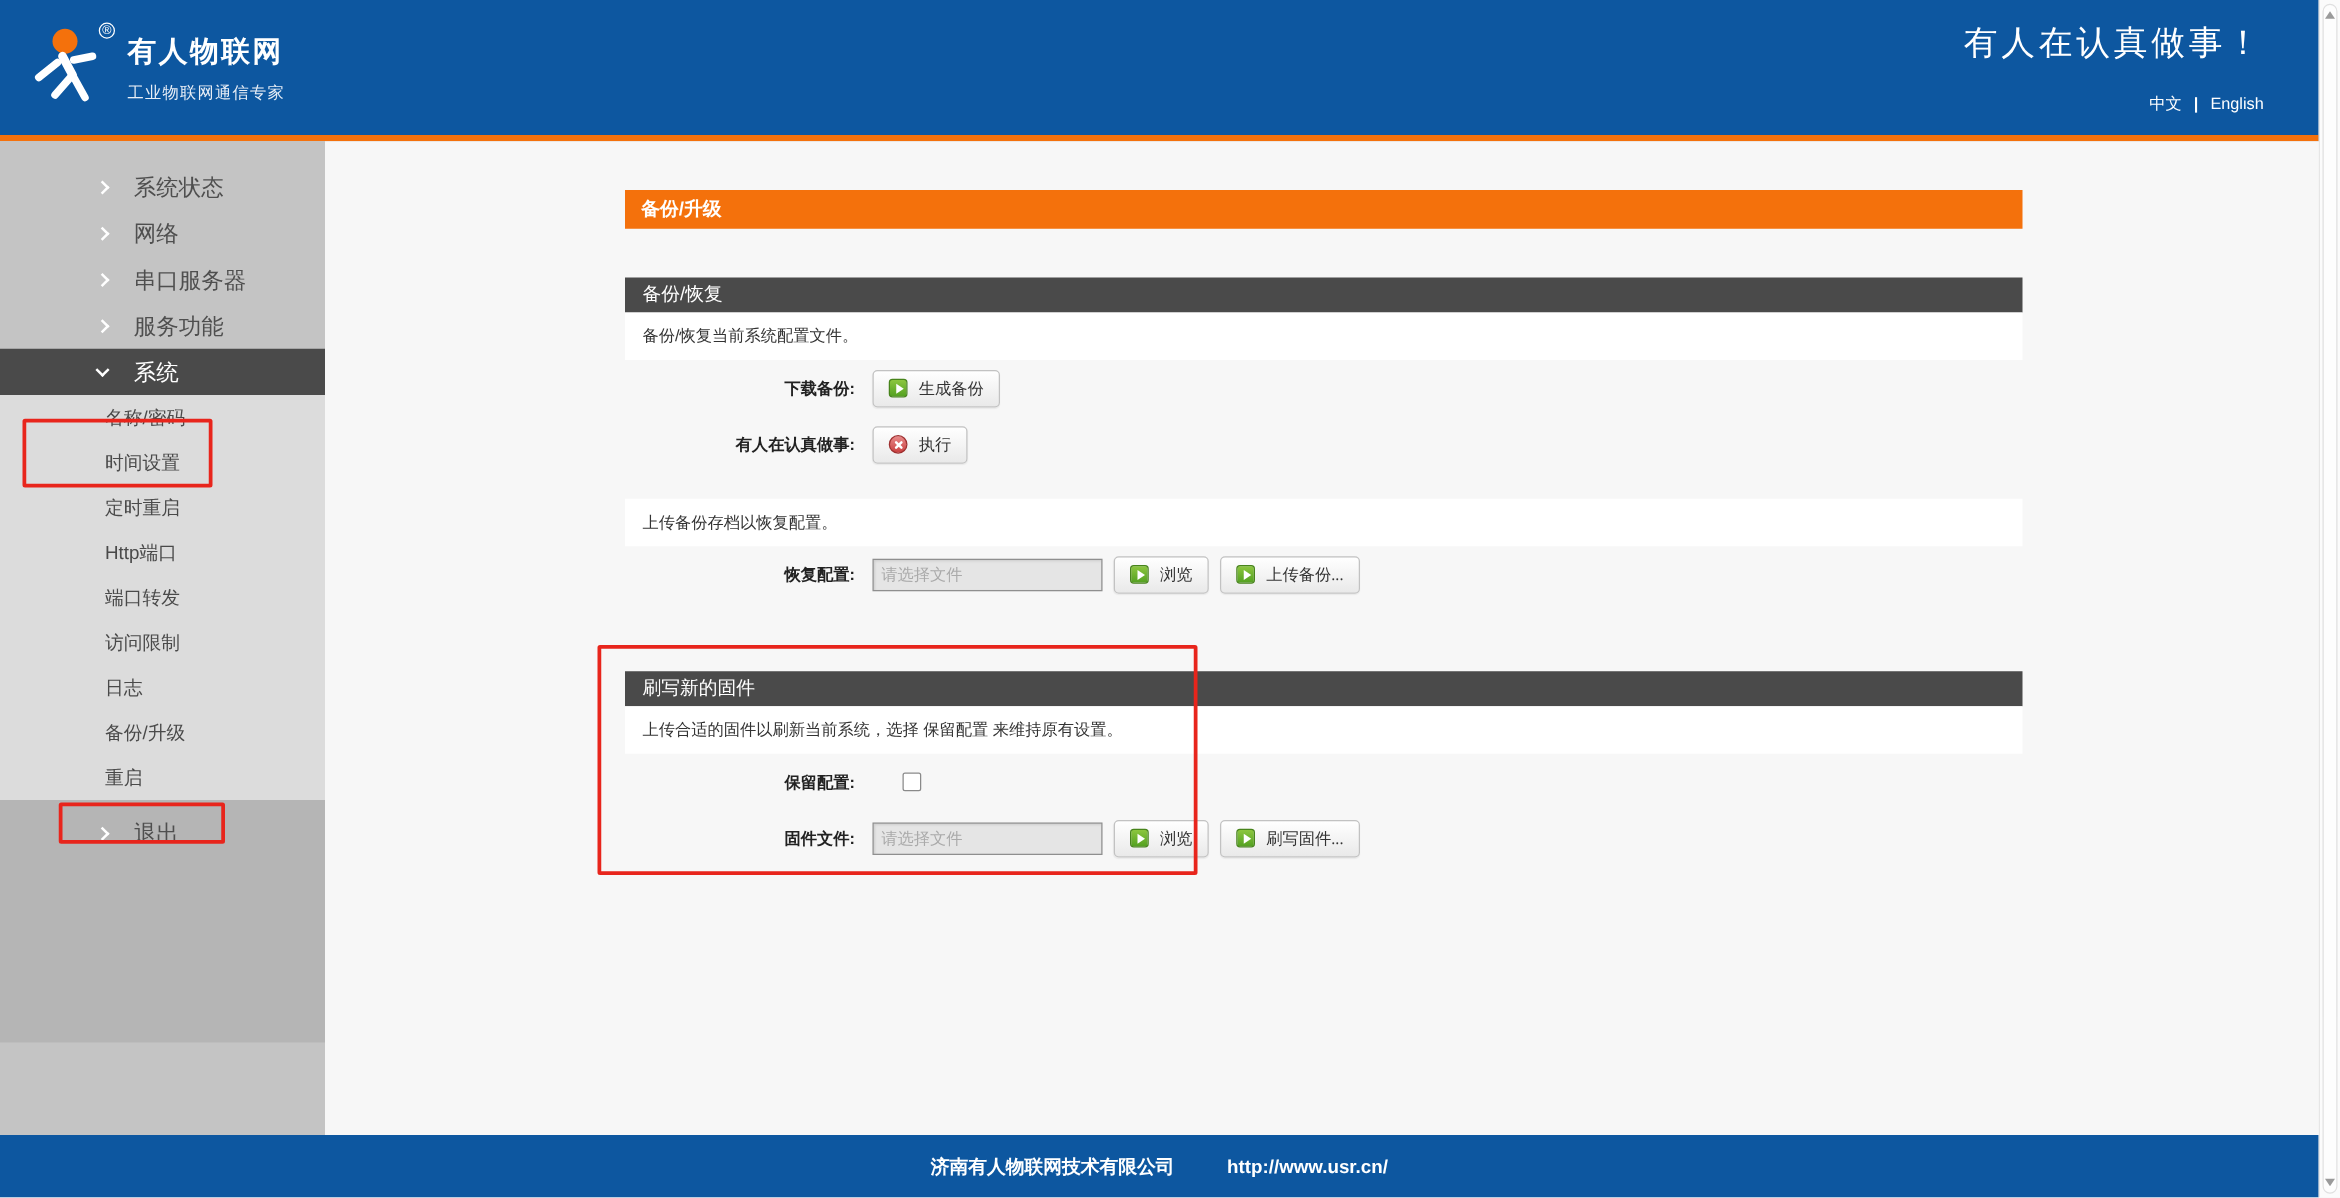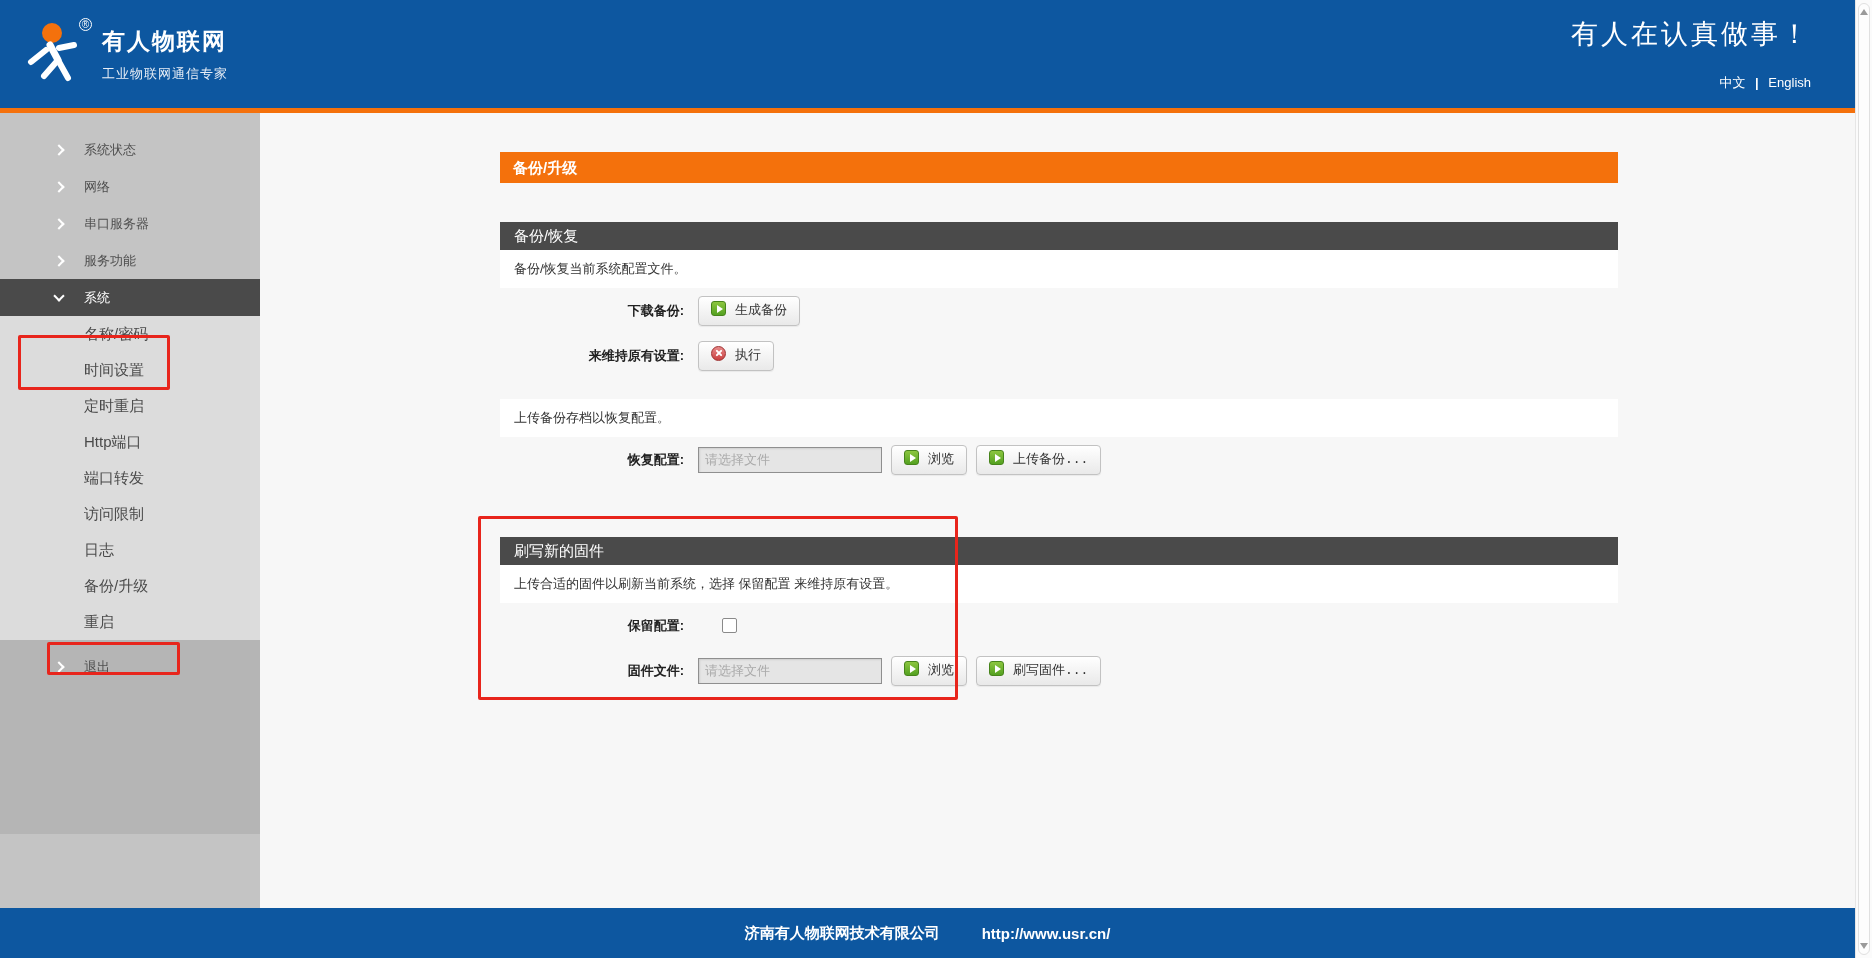--- a/index.html
+++ b/index.html
@@ -21,45 +21,45 @@
   .header-right { text-align:right; }
   .slogan { color:#fff; font-size:27px; letter-spacing:3px; }
   .lang-row { margin-top:22px; font-size:13px; color:#fff; }
   .lang-row a { color:#fff; text-decoration:none; cursor:pointer; }
   .lang-sep { margin:0 6px; font-weight:bold; }
 
   
   .sidebar { position:absolute; left:0; top:113px; width:260px; height:795px; background:#c4c4c4; }
   .side-model { height:74px; background:#4d4d4d; color:#fff; font-size:20px; display:flex; align-items:center; justify-content:center; letter-spacing:1px; }
   .side-top { padding-top:18px; background:#c4c4c4; }
-  .side-item { height:37px; display:flex; align-items:center; padding-left:55px; cursor:pointer; color:#4f4f4f; font-size:13px; }
+  .side-item { height:37px; display:flex; align-items:center; padding-left:78px; cursor:pointer; color:#4f4f4f; font-size:18px; }
   .side-item .chev { margin-right:21px; }
   .chev { display:inline-block; width:8px; height:8px; border-top:2px solid #fff; border-right:2px solid #fff; }
   .chev.right { transform:rotate(45deg); }
   .chev.down  { transform:rotate(135deg); margin-top:-4px; }
   .side-item.selected { background:#4a4a4a; color:#fff; }
   .side-sub { background:#dcdcdc; }
   .side-subitem { height:36px; display:flex; align-items:center; padding-left:84px; cursor:pointer; color:#4a4a4a; font-size:15px; }
   .side-bottom { background:#b5b5b5; height:194px; padding-top:8px; }
 
   
   .main { position:absolute; left:260px; top:113px; width:1595px; height:795px; background:#f7f7f7; }
   .content { margin:39px 0 0 240px; width:1118px; }
   .page-bar { height:31px; background:#f4710c; color:#fff; font-weight:bold; font-size:15px; line-height:31px; padding-left:13px; }
   .sec-gap { height:39px; }
   .sec-header { height:28px; background:#4a4a4a; color:#fff; font-size:15px; line-height:28px; padding-left:14px; }
   .sec-desc { background:#fff; padding:10px 14px; font-size:13px; color:#333; min-height:37px; }
   .form-row { display:flex; align-items:center; min-height:45px; }
   .form-label { width:184px; text-align:right; font-size:13px; font-weight:bold; color:#222; }
   .form-controls { margin-left:14px; display:flex; align-items:center; gap:9px; }
   .btn {
-    display:inline-flex; align-items:flex-start; gap:9px; height:30px; padding:4px 12px;
+    display:inline-flex; align-items:center; gap:9px; height:30px; padding:14px 12px;
     background:linear-gradient(#ffffff,#e9e9e9); border:1px solid #c2c2c2; border-radius:4px;
     font-size:13px; color:#333; cursor:pointer; box-shadow:0 1px 1px rgba(0,0,0,0.06);
-    font-family:Liberation Mono, monospace;
+    font-family:Liberation Serif, serif;
   }
   .icon-play { position:relative; width:15px; height:15px; border-radius:3px; border:1px solid #47841b; background:linear-gradient(#8cc63f,#54a121); }
   .icon-play::after { content:""; position:absolute; left:5px; top:3px; border-left:6px solid #fff; border-top:4px solid transparent; border-bottom:4px solid transparent; }
   .icon-cancel { position:relative; width:15px; height:15px; border-radius:50%; border:1px solid #9e2f2f; background:linear-gradient(#e88a8a,#c94040); }
   .icon-cancel::before, .icon-cancel::after { content:""; position:absolute; left:3px; top:5.5px; width:8px; height:2px; background:#fff; border-radius:1px; }
   .icon-cancel::before { transform:rotate(45deg); }
   .icon-cancel::after  { transform:rotate(-45deg); }
   .file-input { width:184px; height:26px; border:1px solid #8f8f8f; background:#e5e5e5; box-shadow:inset 1px 1px 2px rgba(0,0,0,0.10); font-size:13px; padding:0 6px; color:#333; font-family:inherit; }
   .file-input::placeholder { color:#aaa; }
   .checkbox { width:15px; height:15px; border:1px solid #8a8a8a; background:#fff; border-radius:2px; margin-left:24px; cursor:pointer; }
@@ -194,21 +194,21 @@
         <div class="form-label">下载备份:</div>
         <div class="form-controls">
           <button class="btn">
             <span class="icon-play"></span>
             <span>生成备份</span>
           </button>
         </div>
       </div>
 
       <div class="form-row">
-        <div class="form-label">来维持原有设置:</div>
+        <div class="form-label">有人在认真做事:</div>
         <div class="form-controls">
           <button class="btn">
             <span class="icon-cancel"></span>
             <span>执行</span>
           </button>
         </div>
       </div>
 
       <div class="spacer21"></div>
       <div class="sec-desc">上传备份存档以恢复配置。</div>

